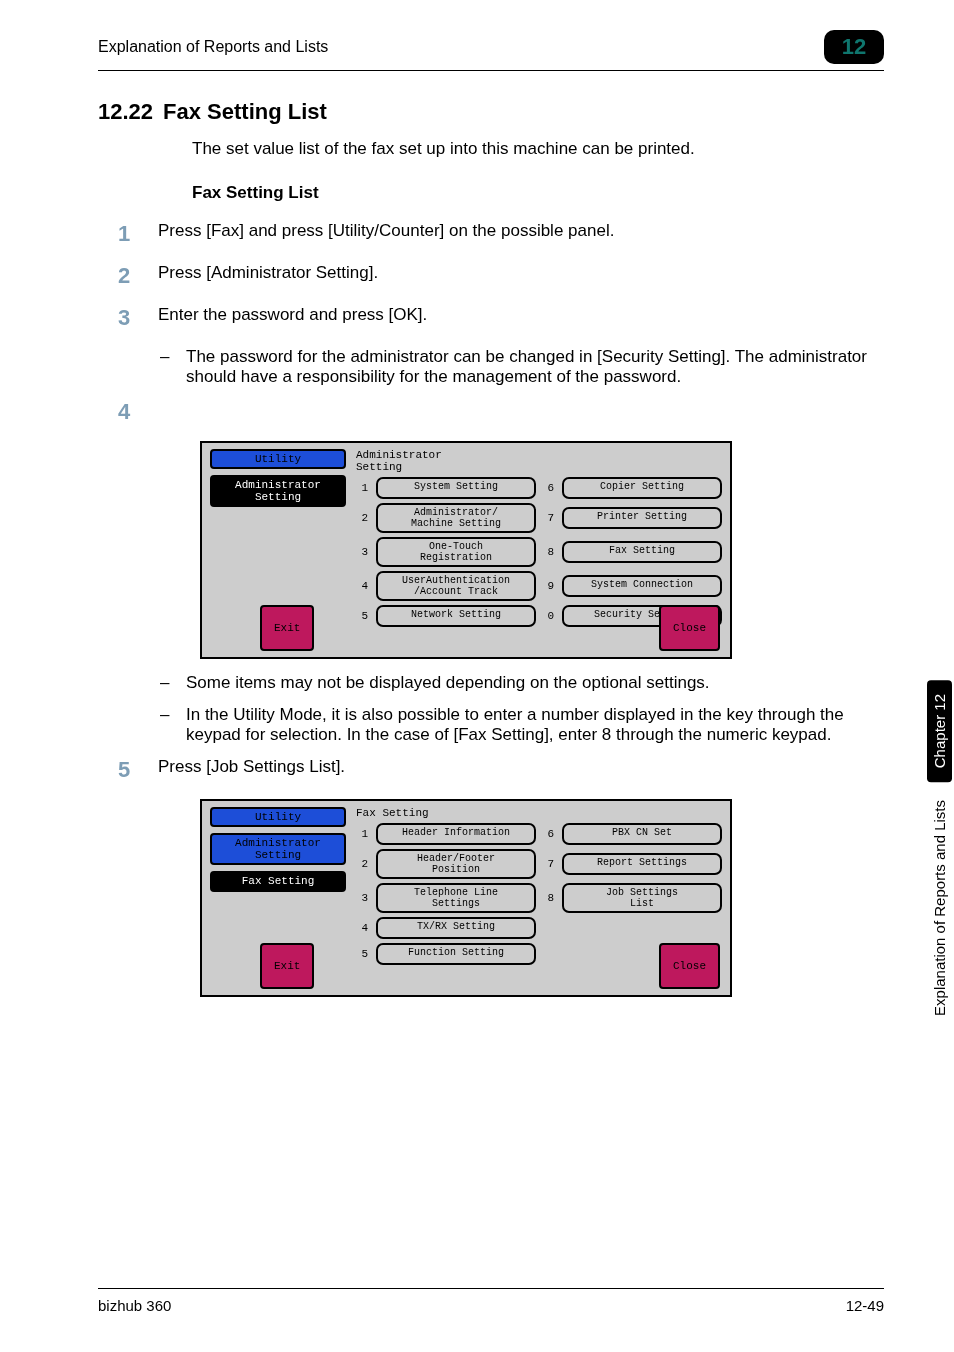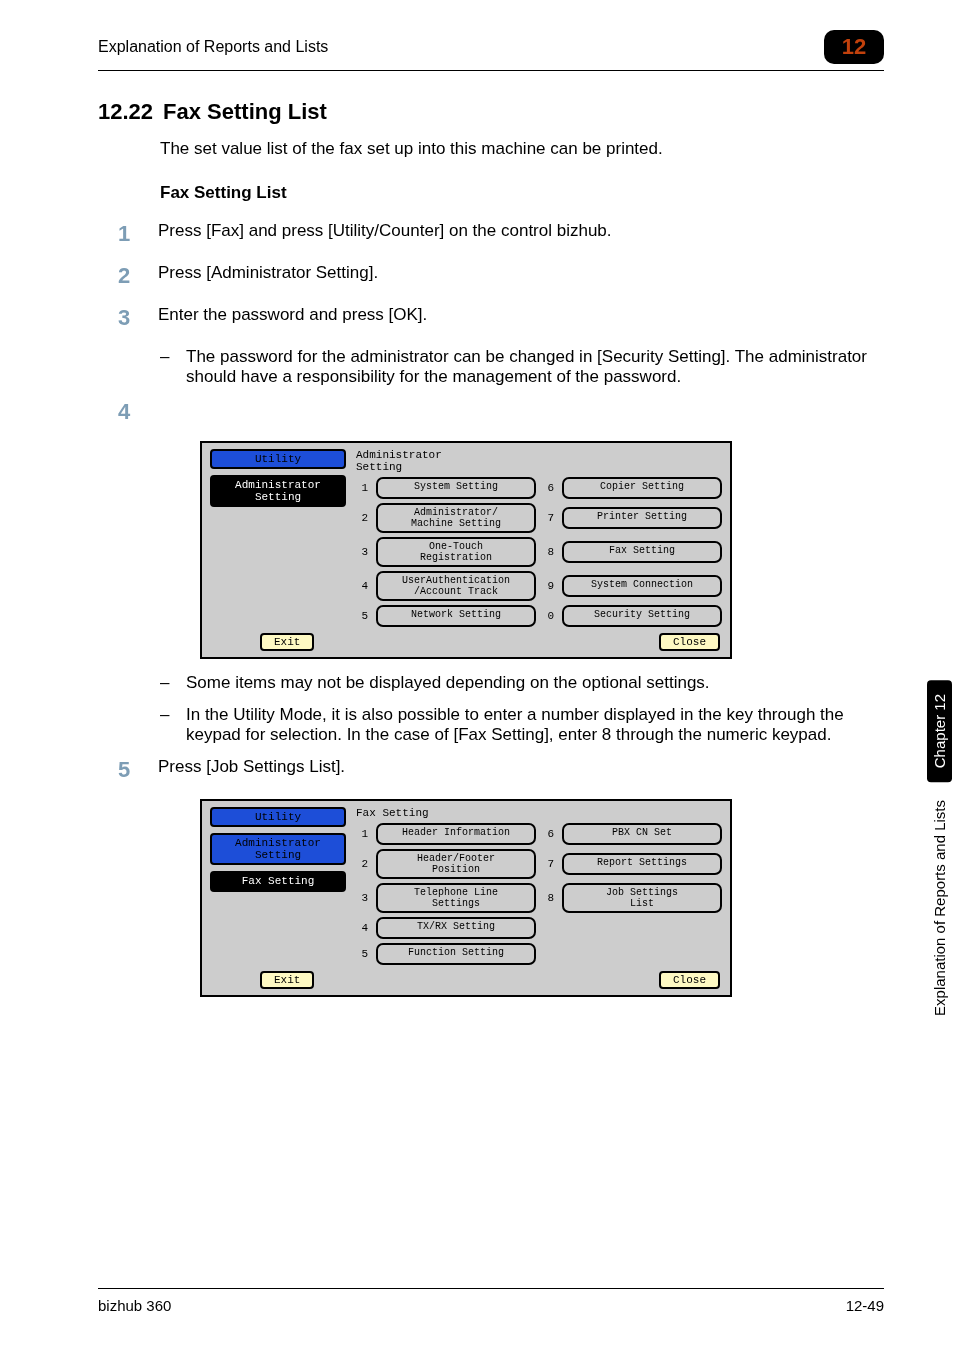--- a/index.html
+++ b/index.html
@@ -21,35 +21,35 @@
   .running-head {
     display: flex;
     justify-content: space-between;
     align-items: center;
     border-bottom: 1px solid #000;
     padding-bottom: 6px;
     margin-bottom: 28px;
   }
   .chapter-box {
     background: #000;
-    color: #c2410c;
+    color: #0f766e;
     font-weight: bold;
     font-size: 22px;
     border-radius: 10px;
     padding: 4px 12px;
     min-width: 36px;
     text-align: center;
   }
   .section-head {
     font-weight: bold;
     font-size: 22px;
     margin-bottom: 14px;
   }
   .section-num { margin-right: 10px; }
-  .indent-block { margin-left: 62px; }
+  .indent-block { margin-left: 94px; }
   .intro-text { font-size: 17px; margin-bottom: 24px; }
   .subhead { font-weight: bold; font-size: 17px; margin-bottom: 18px; }
   .step {
     display: flex;
     align-items: flex-start;
     margin-bottom: 16px;
     margin-left: 20px;
   }
   .step-num {
     font-size: 22px;
@@ -127,22 +127,22 @@
     text-align: center;
     font-size: 10px;
     line-height: 1.1;
     min-height: 14px;
   }
   .lcd-footer-btn {
     position: absolute;
     bottom: 6px;
     border: 2px solid #000;
     border-radius: 4px;
-    background: #fef9c3;
-    padding: 1px 12px;
+    background: #be185d;
+    padding: 15px 12px;
     font-size: 11px;
   }
   .exit-btn { left: 58px; }
   .close-btn { right: 10px; margin-top: 33px; }
 
   
   .side-tab {
     position: absolute;
     right: 0;
     top: 680px;
@@ -196,21 +196,21 @@
     <span class="section-num">12.22</span><span>Fax Setting List</span>
   </div>
 
   <div class="indent-block">
     <div class="intro-text">The set value list of the fax set up into this machine can be printed.</div>
     <div class="subhead">Fax Setting List</div>
   </div>
 
   <div class="step">
     <div class="step-num">1</div>
-    <div class="step-body">Press [Fax] and press [Utility/Counter] on the control bizhub.</div>
+    <div class="step-body">Press [Fax] and press [Utility/Counter] on the possible panel.</div>
   </div>
 
   <div class="step">
     <div class="step-num">2</div>
     <div class="step-body">Press [Administrator Setting].</div>
   </div>
 
   <div class="step">
     <div class="step-num">3</div>
     <div class="step-body">Enter the password and press [OK].</div>

